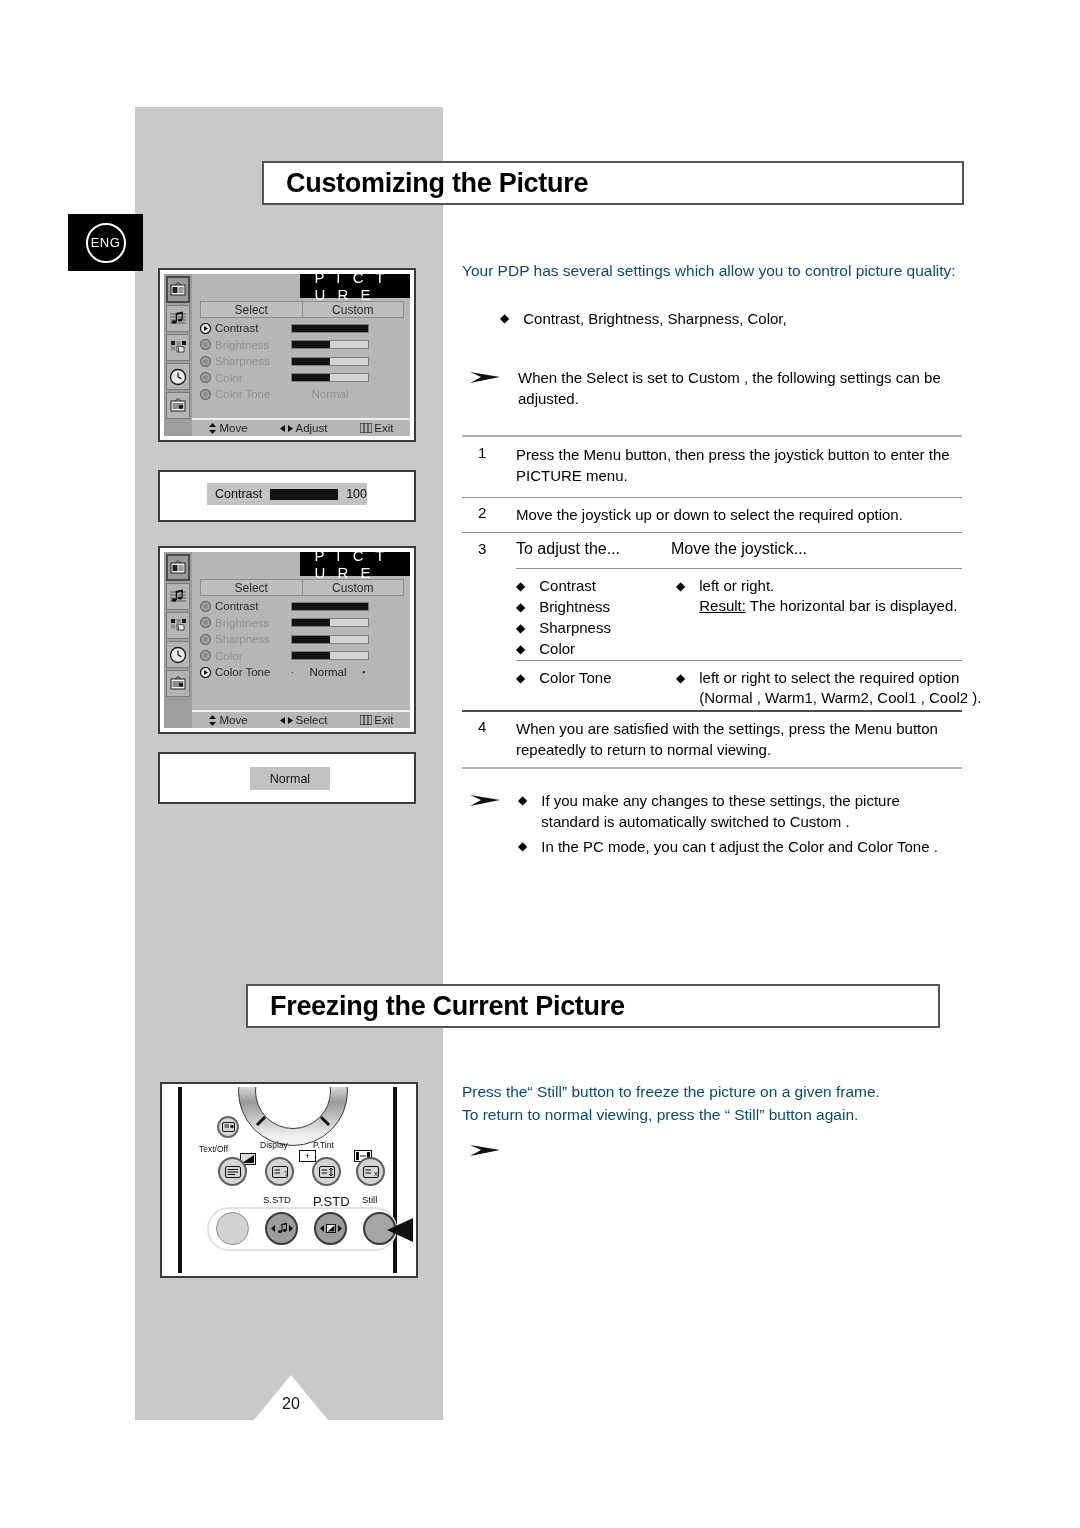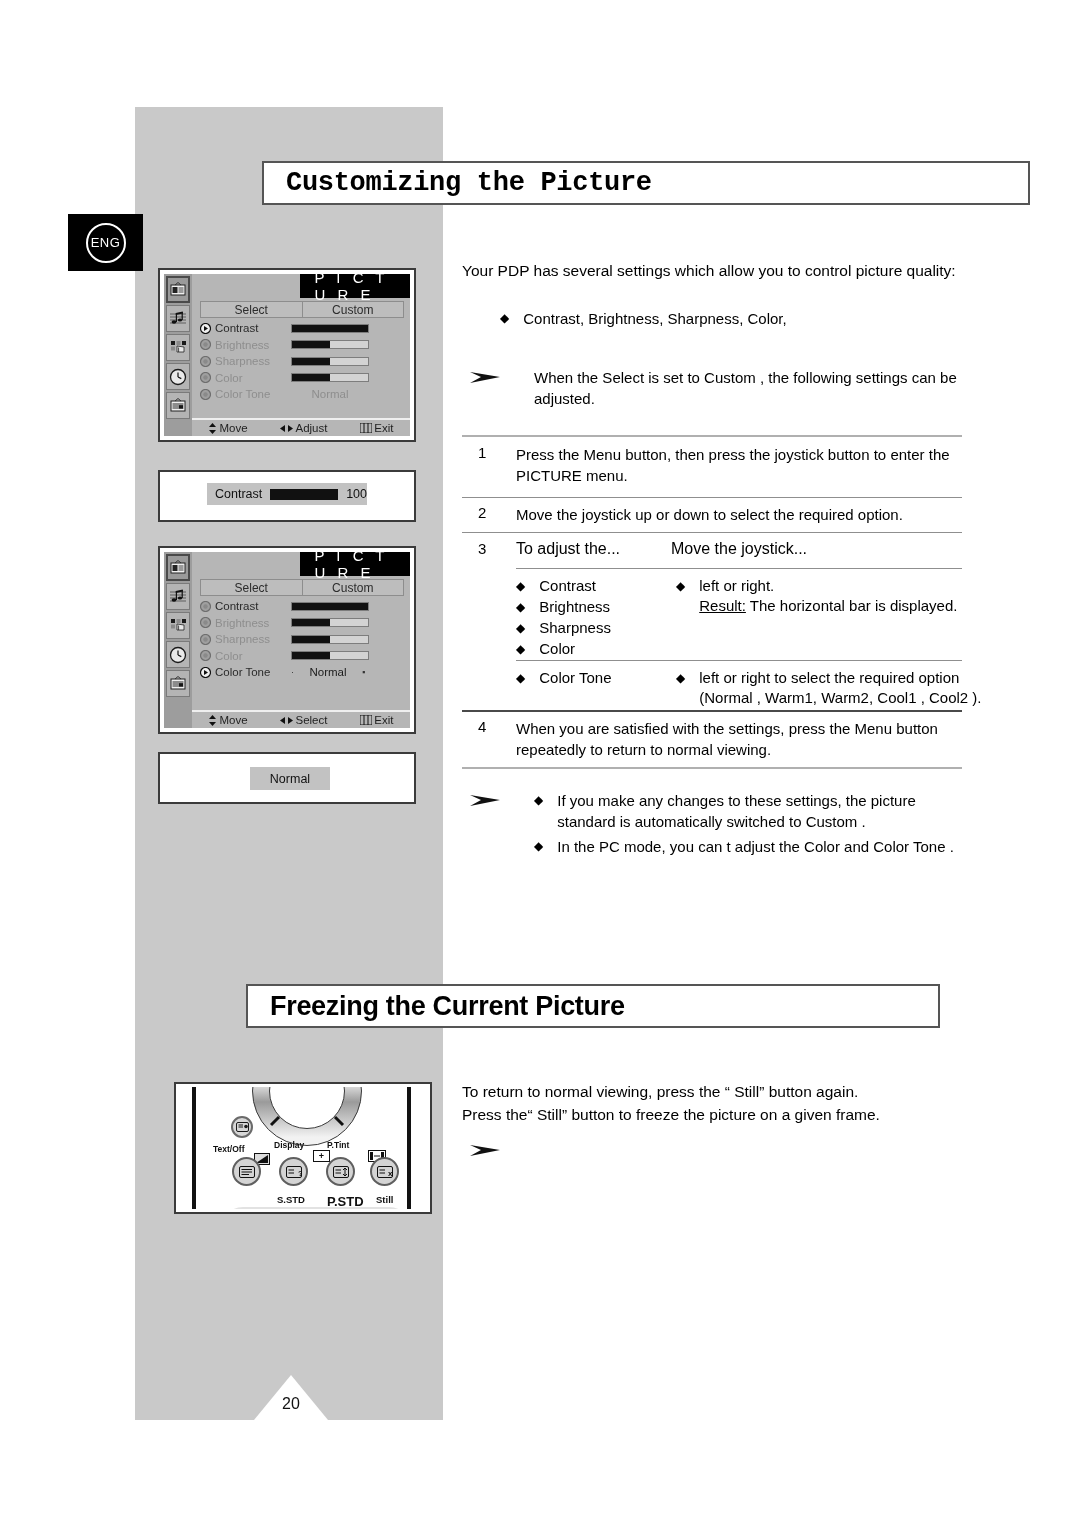--- a/index.html
+++ b/index.html
@@ -34,33 +34,33 @@
   
   .sect-title{
     position:absolute;
     background:#fff; border:2px solid #555;
     display:flex; align-items:center;
   }
   .sect-title span{
     font-size:27px; font-weight:bold; color:#000;
     padding-left:22px; letter-spacing:-.3px;
   }
-  #title-customizing{ left:262px; top:161px; width:768px; height:44px;font-family:Liberation Mono, monospace; }
+  #title-customizing{ left:262px; top:161px; width:702px; height:44px; }
   #title-freezing   { left:246px; top:984px; width:694px; height:44px; }
 
   
   .fig-box{
     position:absolute; background:#fff;
     border:2px solid #3b3b3b;
   }
   #fig-osd1   { left:158px; top:268px;  width:258px; height:174px; }
   #fig-bar    { left:158px; top:470px;  width:258px; height:52px;  }
   #fig-osd2   { left:158px; top:546px;  width:258px; height:188px; }
   #fig-normal { left:158px; top:752px;  width:258px; height:52px;  }
-  #fig-remote { left:174px; top:1082px; width:258px; height:132px;font-weight:bold; }
+  #fig-remote { left:160px; top:1082px; width:258px; height:196px; }
 
   
   .osd{ position:absolute; inset:4px; display:flex; }
   .osd-side{
     width:28px; background:#9d9d9d;
     display:flex; flex-direction:column;
     padding:2px 0; gap:2px; align-items:center;
   }
   .osd-ic{
     width:24px; height:27px; background:#b4b4b4;
@@ -133,26 +133,26 @@
   
   .remote{ position:absolute; inset:3px; overflow:hidden; background:#fff; }
   .rm-edge{ position:absolute; top:0; bottom:0; width:4px; background:#111; }
   .rm-label{ position:absolute; font-size:8.5px; color:#111; white-space:nowrap; }
   .rm-btn{
     position:absolute; border-radius:50%;
     display:flex; align-items:center; justify-content:center;
   }
 
   
-  .rtxt{ position:absolute; color:#000000; }
+  .rtxt{ position:absolute; color:#0c4a6e; }
   .p-intro{ left:462px; top:260px; width:500px; font-size:15.5px; line-height:22px; }
   .bullets{ position:absolute; left:500px; top:308px; width:470px; }
   .brow{ display:flex; gap:14px; font-size:15px; line-height:21px; }
   .dia{ font-size:12px; line-height:21px; }
-  .note{ position:absolute; display:flex; gap:32px; }
+  .note{ position:absolute; display:flex; gap:16px; }
   .note-arrow{ flex:0 0 32px; padding-top:3px; }
   .note-body{ font-size:15px; line-height:21px; }
 
   hr.rule{ position:absolute; border:0; border-top:2px solid #b0b0b0; margin:0; }
   hr.rule.thin{ border-top:1px solid #8f8f8f; }
   hr.rule.dark{ border-top:2px solid #4a4a4a; }
 
   .step{ position:absolute; display:flex; gap:0; }
   .step-num{ width:38px; font-size:15px; }
   .step-txt{ font-size:15px; line-height:21px; width:452px; }
@@ -732,22 +732,22 @@
       <span>If you make any changes to these settings, the picture standard is automatically switched to Custom .</span>
     </div>
     <div style="display:flex;gap:14px;margin-top:4px">
       <span class="dia">◆</span>
       <span>In the PC mode, you can t adjust the Color   and Color Tone .</span>
     </div>
   </div>
 </div>
 
 <div class="rtxt freeze-p">
+  <div>Press the“ Still”  button to freeze the picture on a given frame.</div>
   <div>To return to normal viewing, press the “ Still”  button again.</div>
-  <div>Press the“ Still”  button to freeze the picture on a given frame.</div>
 </div>
 
 <div class="note" style="left:470px;top:1140px;width:495px">
   <div class="note-arrow">
     <svg width="30" height="14" viewBox="0 0 30 14">
         <path d="M0 2 L30 7 L0 13 L11 7 Z" fill="#111"></path>
       </svg>
   </div>
 </div>
 

